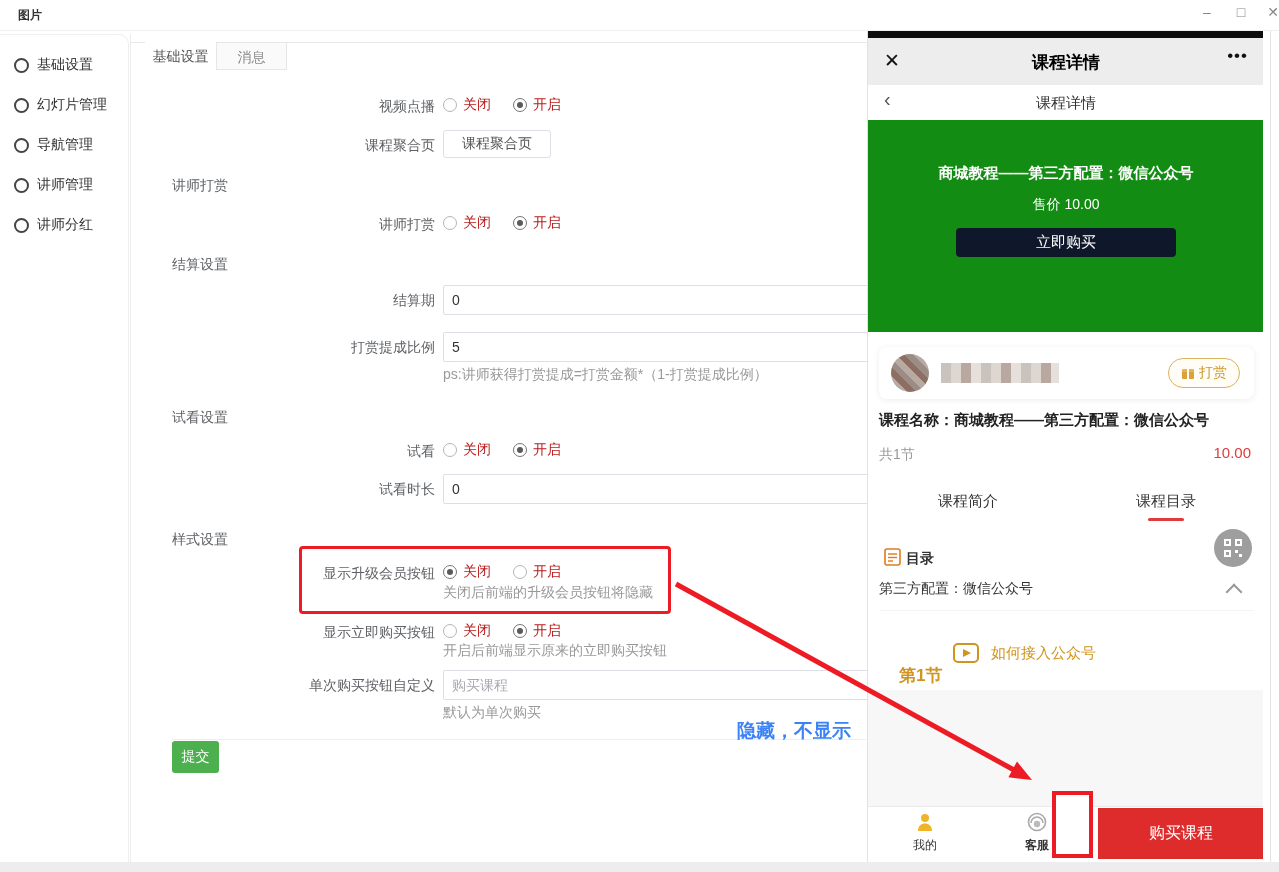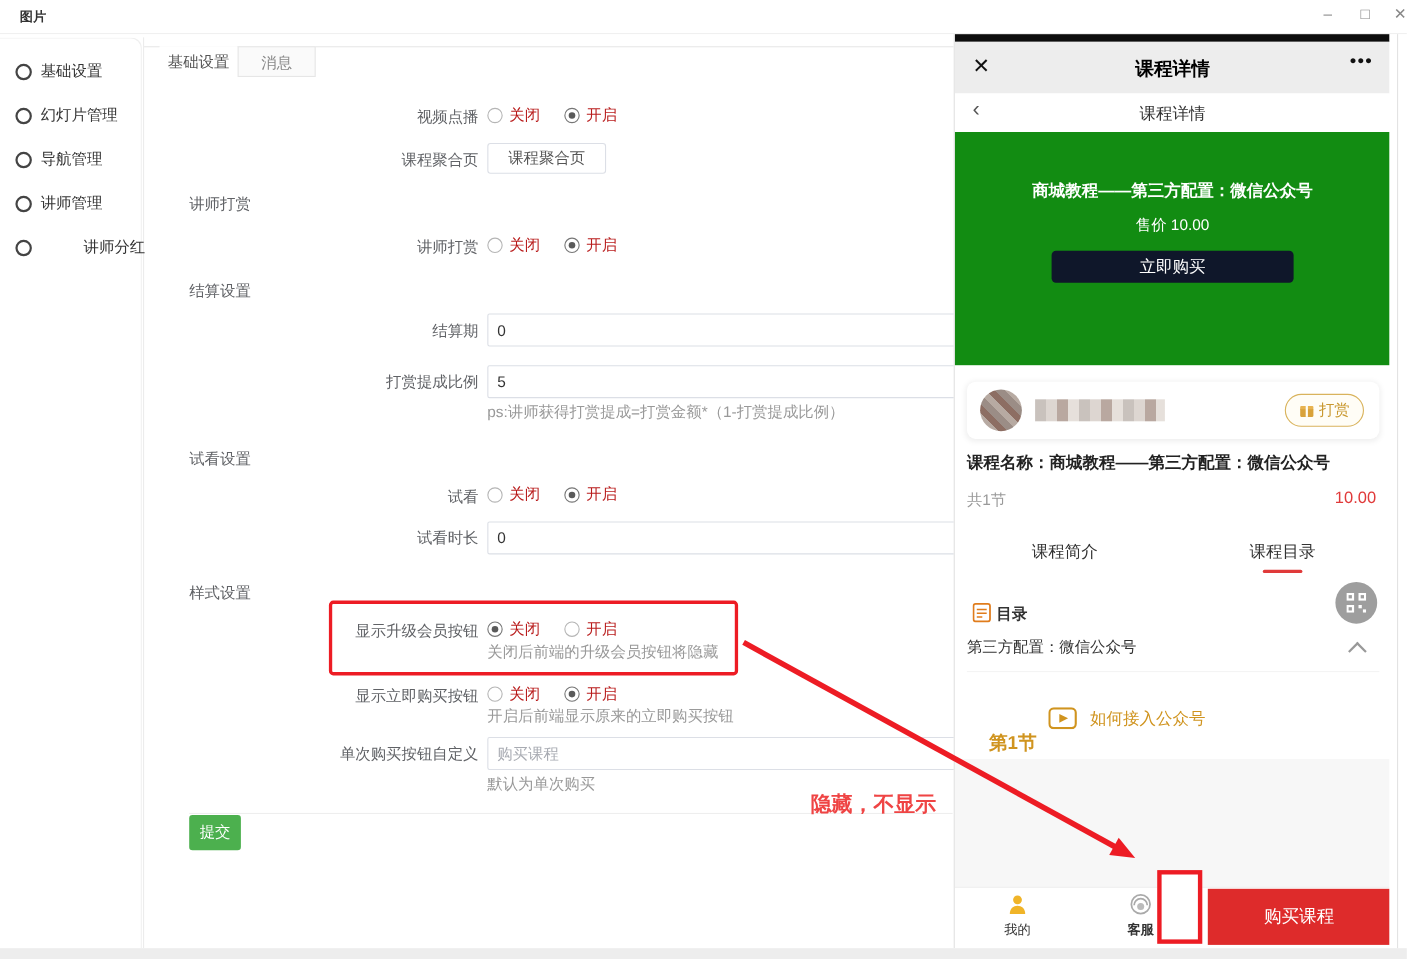--- a/index.html
+++ b/index.html
@@ -31,21 +31,21 @@
   .rd.on::after{content:"";position:absolute;left:3px;top:3px;width:6px;height:6px;border-radius:50%;background:#5a5a5a;}
   .finput{left:443px;width:437px;height:30px;border:1px solid #dcdfe6;border-radius:2px;padding:0 8px;font-size:14px;color:#333;box-sizing:border-box;outline:none;background:#fff;font-family:inherit;}
   .finput::placeholder{color:#a8abb2;}
   .fhint{left:443px;font-size:14px;color:#999;white-space:nowrap;}
   .fbtn{left:443px;top:130px;height:28px;padding:0 18px;background:#fff;border:1px solid #dcdfe6;border-radius:3px;font-size:14px;color:#555;cursor:pointer;font-family:inherit;}
   .divider{left:172px;top:739px;width:694px;height:1px;background:#eee;}
   .submit{left:172px;top:741px;width:47px;height:32px;background:#4cb04e;color:#fff;border:none;border-radius:3px;font-size:14px;cursor:pointer;font-family:inherit;}
   
   .redbox-form{left:299px;top:546px;width:366px;height:62px;border:3px solid #ed1c24;border-radius:4px;z-index:5;pointer-events:none;}
   .redbox-bar{left:1052px;top:791px;width:41px;height:67px;border:4px solid #ed1c24;background:#fff;z-index:40;box-sizing:border-box;}
-  .ann-text{left:737px;top:718px;font-size:19px;font-weight:bold;color:#ef4444;z-index:45;white-space:nowrap;}
+  .ann-text{left:737px;top:718px;font-size:19px;font-weight:bold;color:#3b82f6;z-index:45;white-space:nowrap;}
   .arrow-svg{left:0;top:0;width:1279px;height:872px;pointer-events:none;z-index:50;}
   
   .phone{left:867px;top:30px;width:396px;height:832px;background:#fff;border-left:1px solid #e2e2e2;box-sizing:border-box;z-index:10;overflow:hidden;}
   .p-status{left:0;top:0;width:396px;height:8px;background:#0d0d0d;}
   .p-nav{left:0;top:8px;width:396px;height:47px;background:#ededed;}
   .p-nav .x{position:absolute;left:16px;top:11px;font-size:19px;color:#111;cursor:pointer;}
   .p-nav .t{position:absolute;left:0;top:13px;width:100%;text-align:center;font-size:17px;font-weight:bold;color:#000;}
   .p-nav .m{position:absolute;right:16px;top:8px;font-size:17px;letter-spacing:1px;color:#111;cursor:pointer;}
   .p-head{left:0;top:55px;width:396px;height:35px;background:#fff;}
   .p-head .bk{position:absolute;left:16px;top:3px;font-size:20px;color:#555;cursor:pointer;}
@@ -102,21 +102,21 @@
     <span class="slabel">幻灯片管理</span>
   </div>
   <div class="snav" style="top:100px;">
     <span class="ring"></span>
     <span class="slabel">导航管理</span>
   </div>
   <div class="snav" style="top:140px;">
     <span class="ring"></span>
     <span class="slabel">讲师管理</span>
   </div>
-  <div class="snav" style="top:180px;gap:39px;">
+  <div class="snav" style="top:180px;">
     <span class="ring"></span>
     <span class="slabel">讲师分红</span>
   </div>
 </div>
 <div class="abs contentline"></div>
 
 <div class="abs tabstrip"></div>
 <div class="abs tab tab-active">基础设置</div>
 <div class="abs tab tab-idle">消息</div>
 

